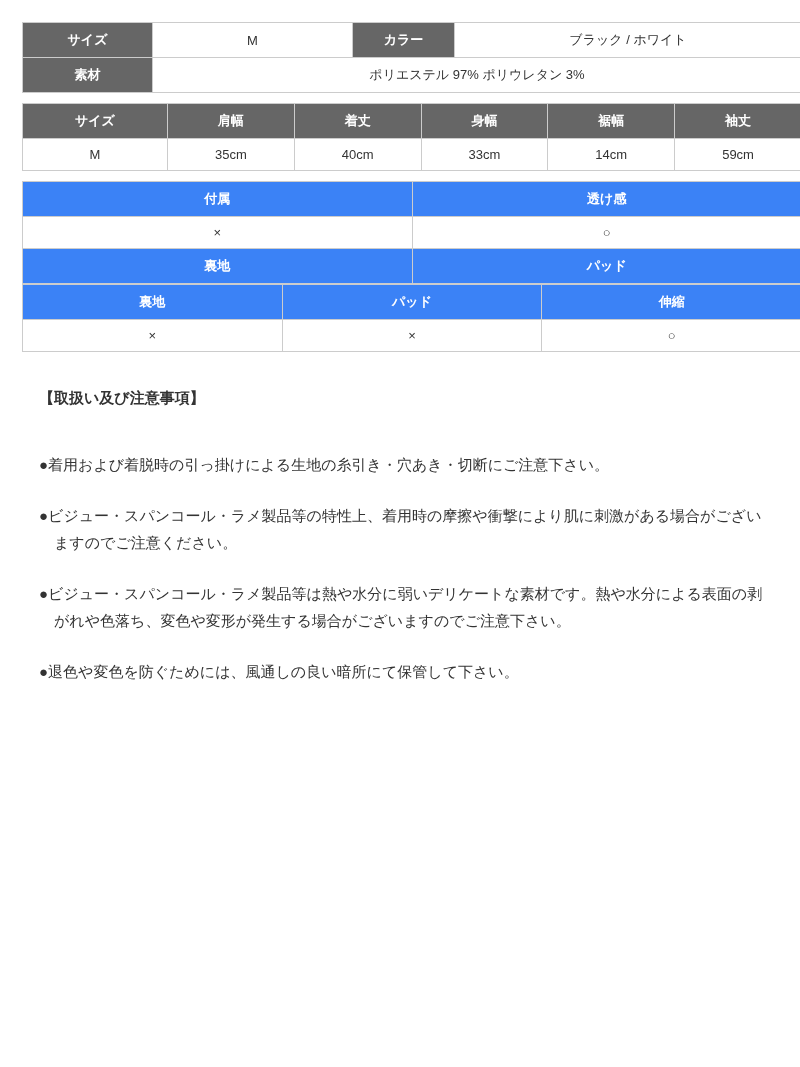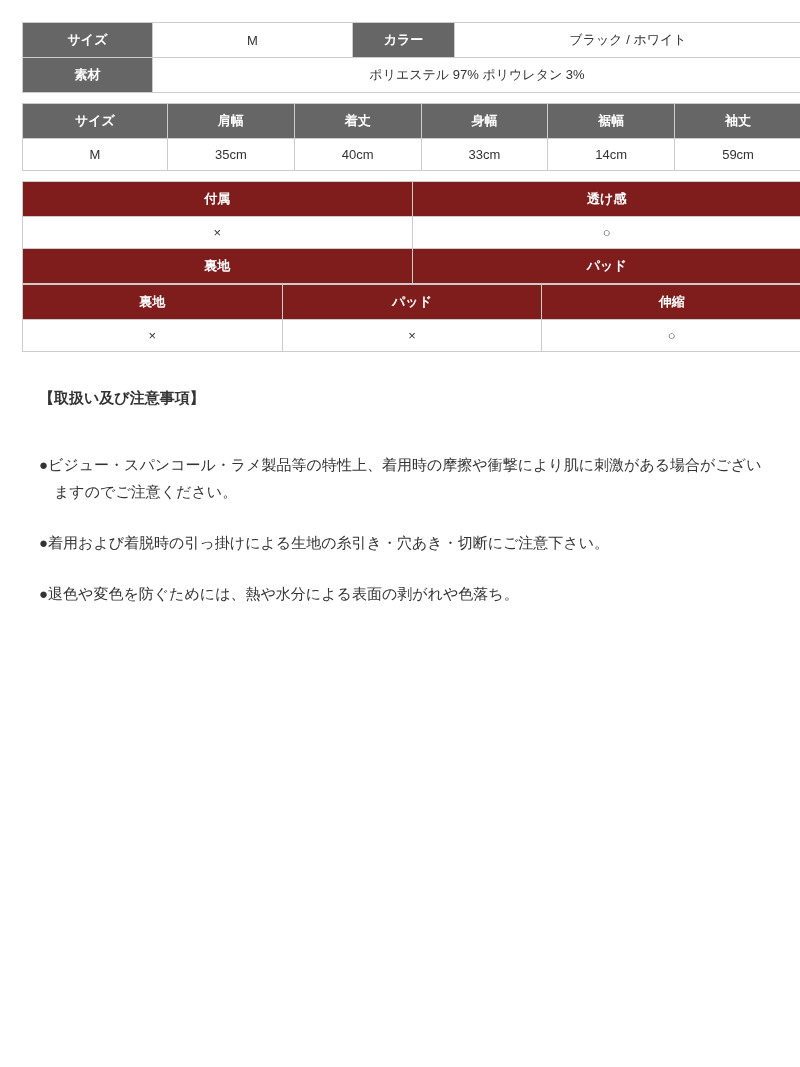--- a/index.html
+++ b/index.html
@@ -59,21 +59,21 @@
       border-collapse: collapse;
       margin-bottom: 10px;
     }
     .attr-table td, .attr-table th {
       border: 1px solid #ccc;
       padding: 8px 12px;
       text-align: center;
       vertical-align: middle;
     }
     .attr-table th {
-      background-color: #7f1d1d;
+      background-color: #3b82f6;
       color: #fff;
       font-weight: bold;
     }
     .attr-table td {
       background-color: #fff;
     }
     .notes-section {
       margin-top: 15px;
       padding: 5px;
       font-size: 15px;
@@ -159,17 +159,18 @@
     <td>×</td>
     <td>×</td>
     <td>○</td>
   </tr>
 </tbody>
   </table>
 
 <div class="notes-section">
   <div class="notes-title">【取扱い及び注意事項】</div>
   <div id="notes-items">
+      <span class="notes-item">●着用および着脱時の引っ掛けによる生地の糸引き・穴あき・切断にご注意下さい。</span>
       <span class="notes-item">●ビジュー・スパンコール・ラメ製品等の特性上、着用時の摩擦や衝撃により肌に刺激がある場合がございますのでご注意ください。</span>
-      <span class="notes-item">●着用および着脱時の引っ掛けによる生地の糸引き・穴あき・切断にご注意下さい。</span>
-      <span class="notes-item">●退色や変色を防ぐためには、熱や水分による表面の剥がれや色落ち。</span>
+      <span class="notes-item">●ビジュー・スパンコール・ラメ製品等は熱や水分に弱いデリケートな素材です。熱や水分による表面の剥がれや色落ち、変色や変形が発生する場合がございますのでご注意下さい。</span>
+      <span class="notes-item">●退色や変色を防ぐためには、風通しの良い暗所にて保管して下さい。</span>
     </div>
 </div>
 
 </body></html>

